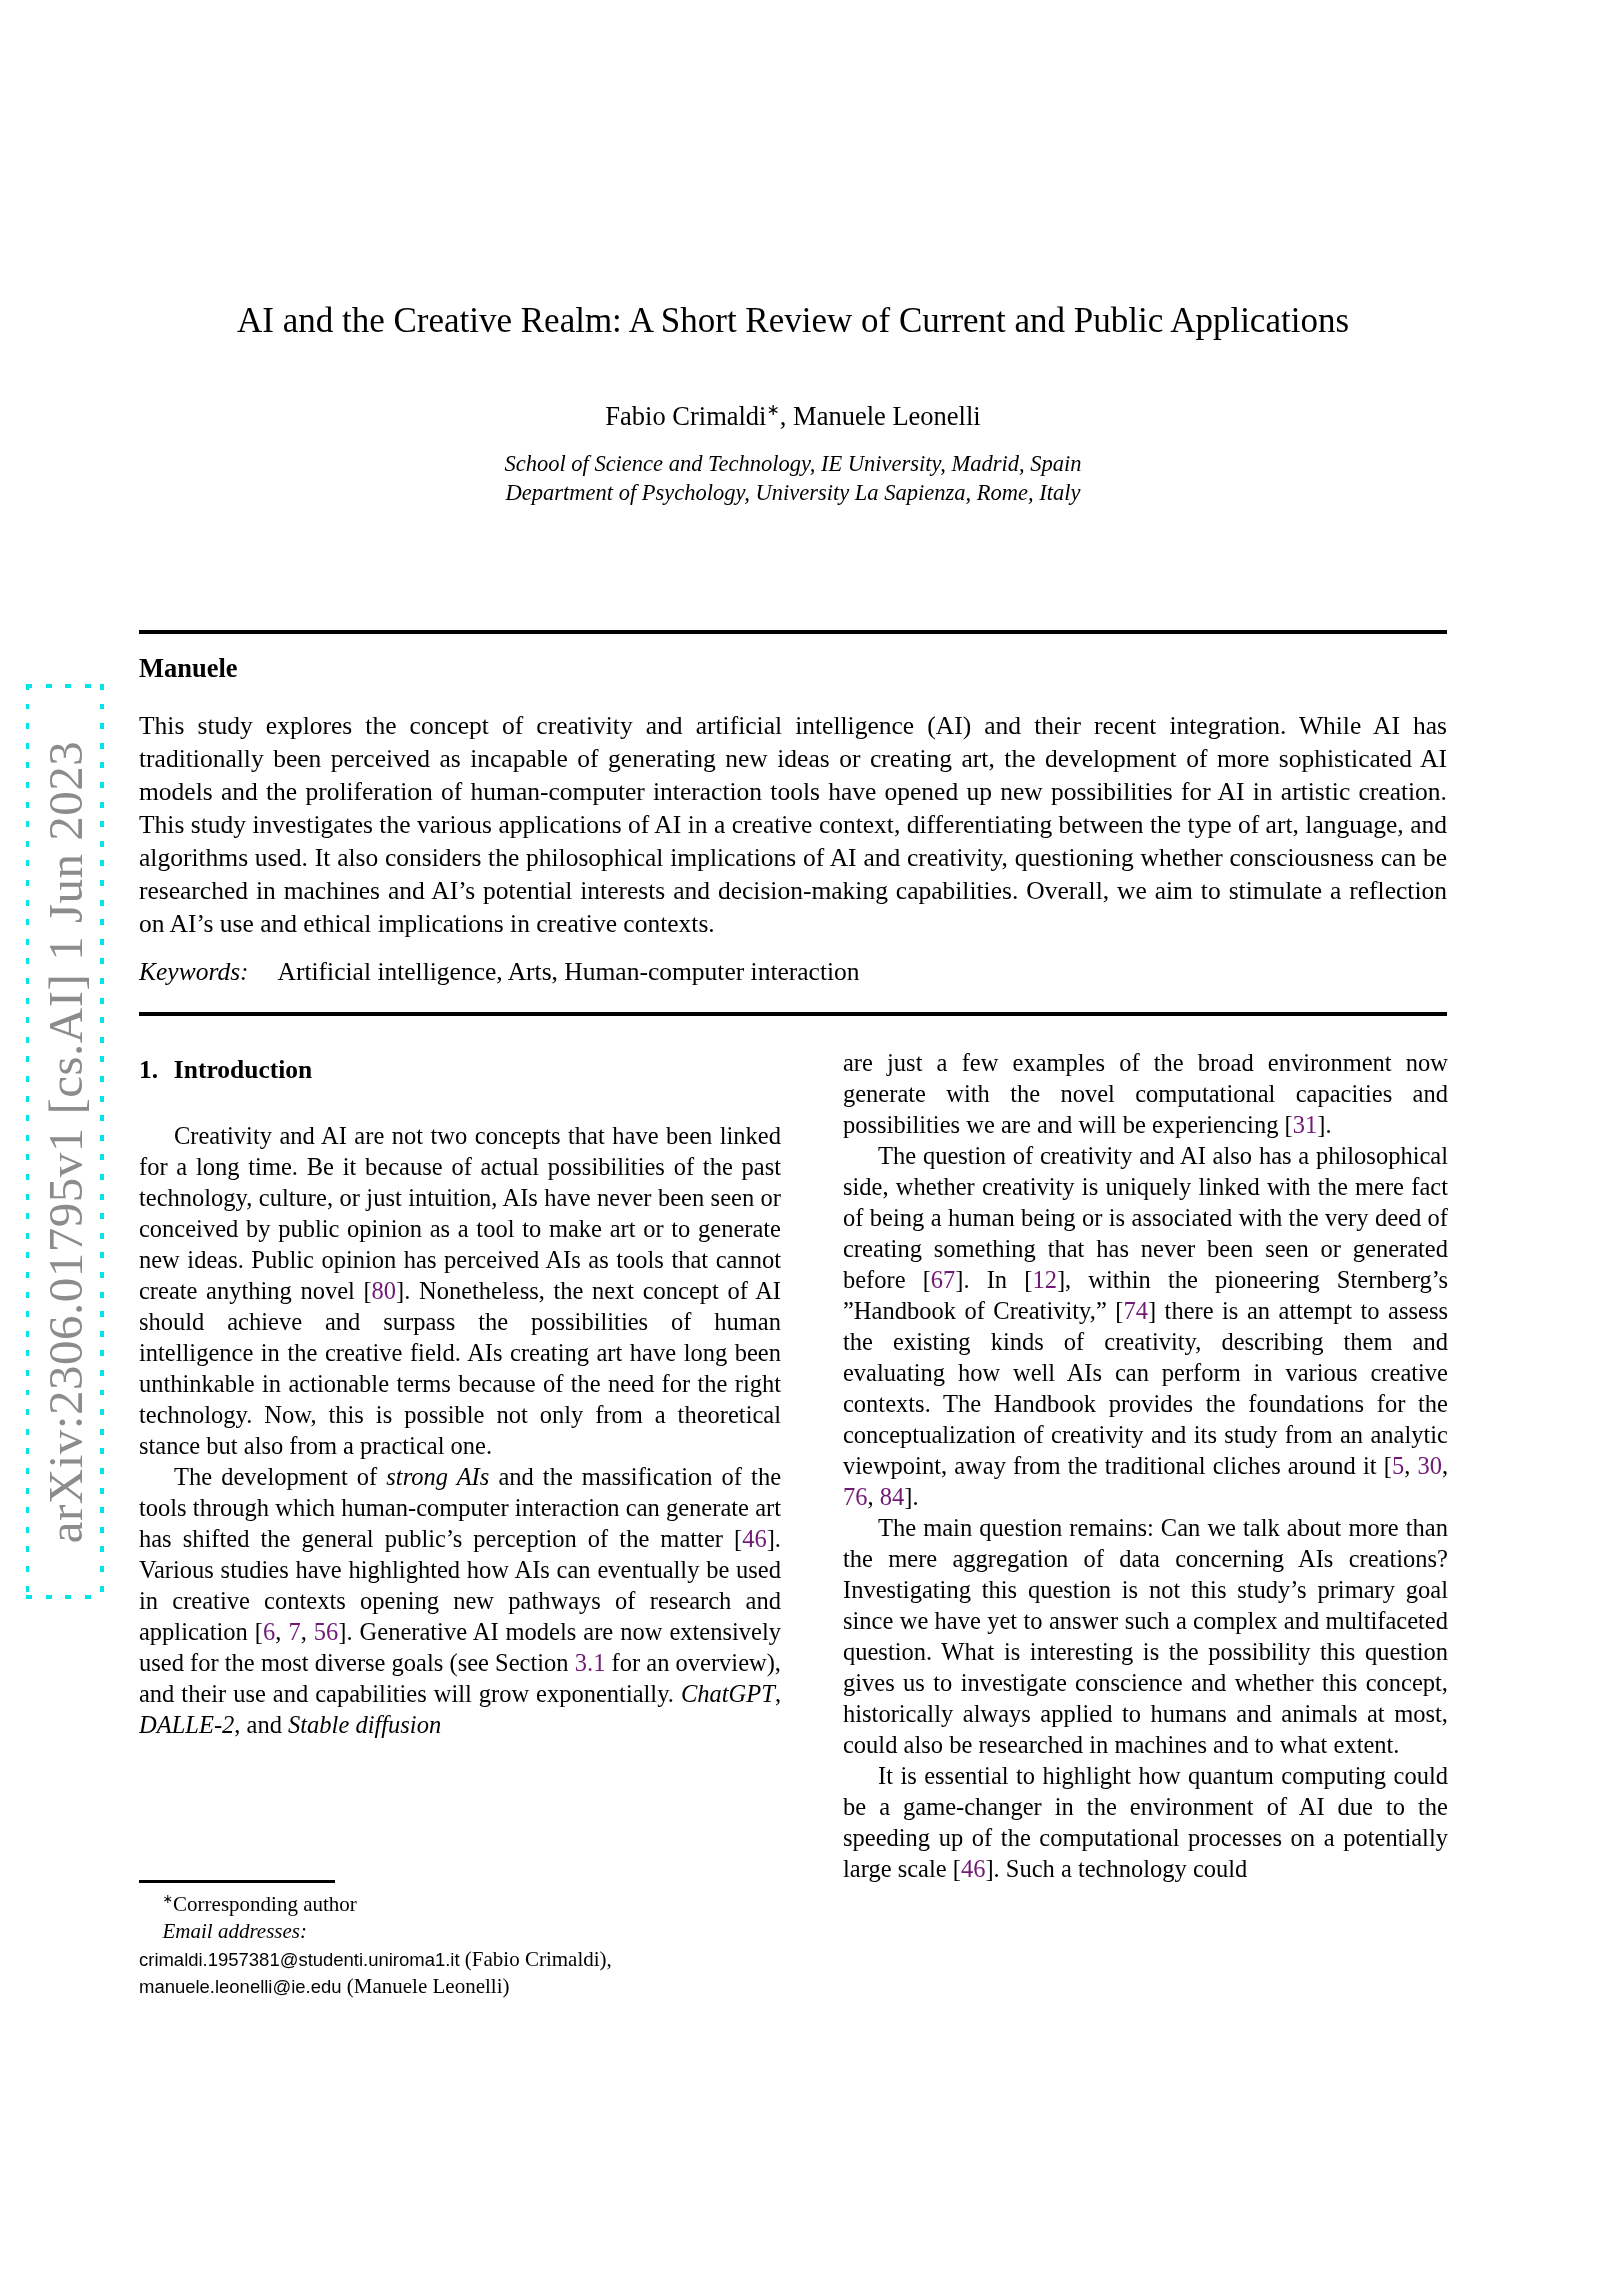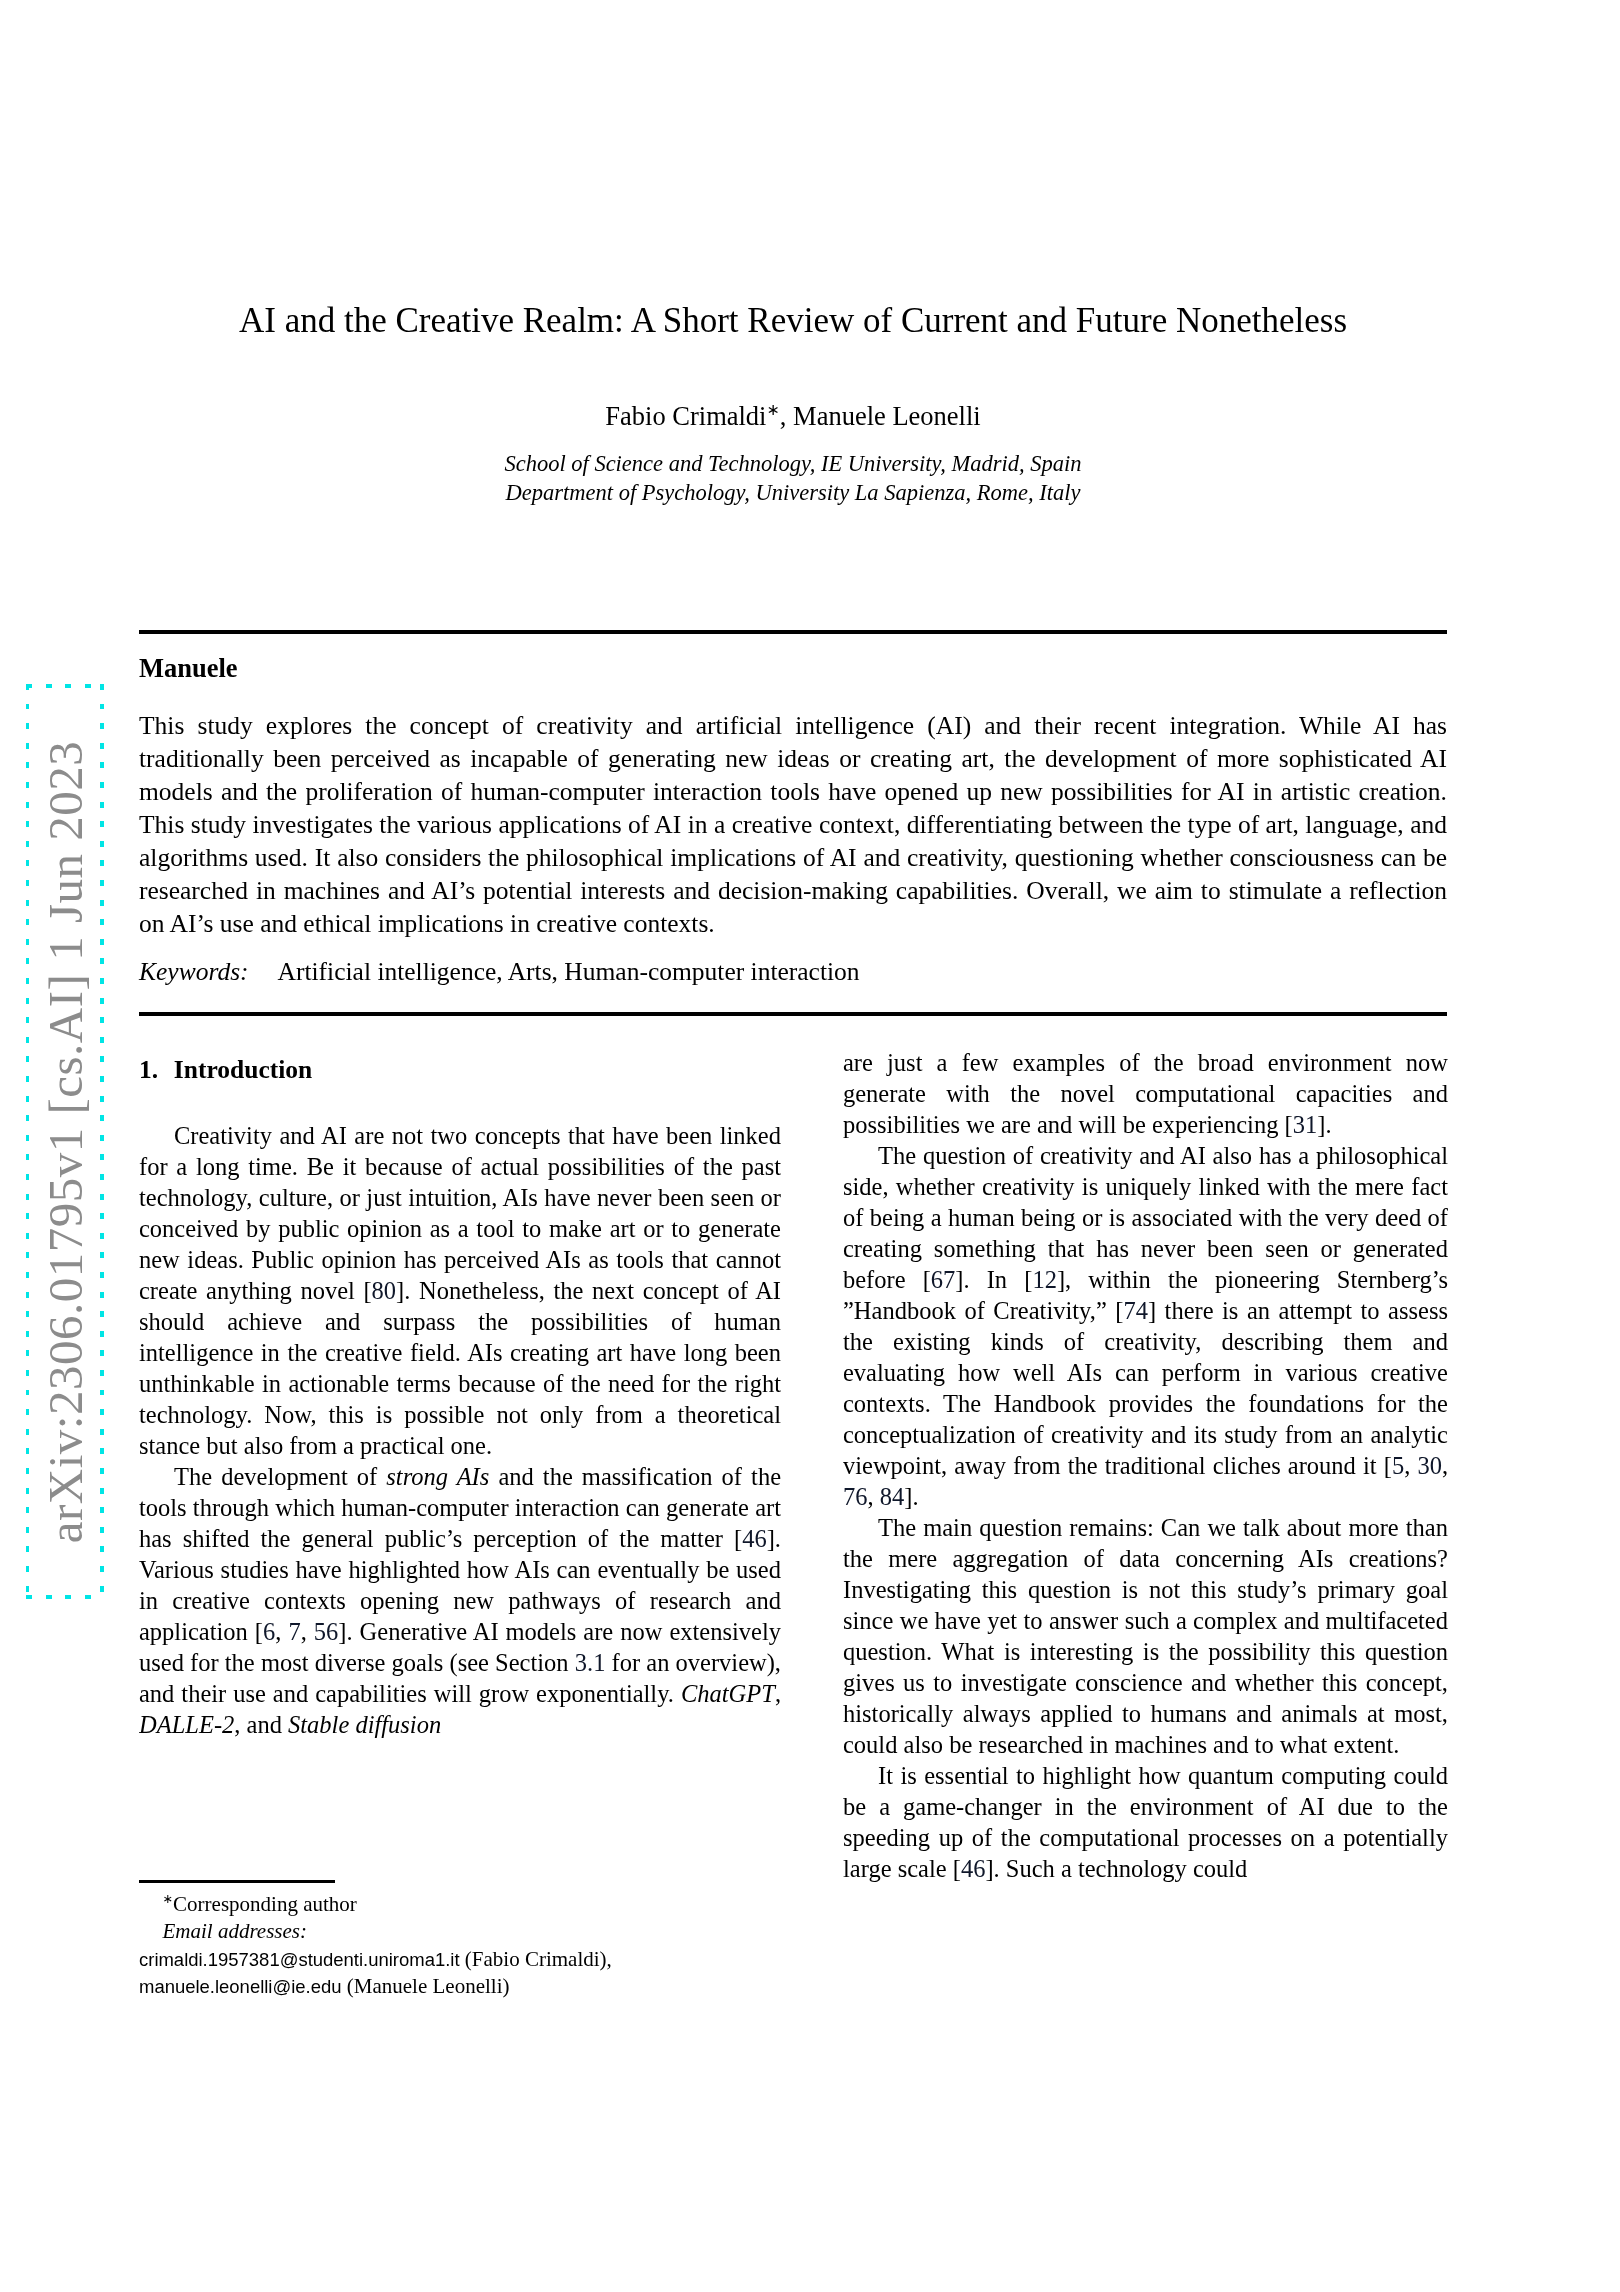--- a/index.html
+++ b/index.html
@@ -59,39 +59,39 @@
   .col p{margin:0;text-indent:35px;}
   .col p.no-indent{text-indent:0;}
   
   .footnote{
     position:absolute;left:139px;top:1880px;width:642px;background:#ffffff;
     font-size:21px;line-height:27.4px;
   }
   .footnote-rule{width:196px;height:2.9px;background:#000000;margin-bottom:7.8px;}
   .fn-indent{text-indent:23.5px;}
   
-  .link{color:#0f172a;}
+  .link{color:#701a75;}
   .italic{font-style:italic;margin-top:8px;}
   .mono{font-family:Liberation Sans, sans-serif;font-size:0.88em;}
   .sup{vertical-align:super;font-size:0.6em;line-height:0;}
 </style>
 </head>
 <body>
 
 <div class="page">
 
   <div class="banner-box">
     <div class="dash-v dash-left"></div>
     <div class="dash-v dash-right"></div>
     <div class="dash-h dash-top"></div>
     <div class="dash-h dash-bottom"></div>
     <div class="banner-text">arXiv:2306.01795v1  [cs.AI]  1 Jun 2023</div>
   </div>
 
-  <div class="paper-title">AI and the Creative Realm: A Short Review of Current and Future Nonetheless</div>
+  <div class="paper-title">AI and the Creative Realm: A Short Review of Current and Public Applications</div>
   <div class="authors-line"><span>Fabio Crimaldi</span><span class="sup">∗</span><span>, Manuele Leonelli</span></div>
   <div class="affiliations">
     <div>School of Science and Technology, IE University, Madrid, Spain</div>
     <div>Department of Psychology, University La Sapienza, Rome, Italy</div>
   </div>
 
   <div class="front-matter">
     <div class="rule"></div>
     <div class="abstract-heading">Manuele</div>
     <div class="abstract-text">This study explores the concept of creativity and artificial intelligence (AI) and their recent integration. While AI has traditionally been perceived as incapable of generating new ideas or creating art, the development of more sophisticated AI models and the proliferation of human-computer interaction tools have opened up new possibilities for AI in artistic creation. This study investigates the various applications of AI in a creative context, differentiating between the type of art, language, and algorithms used. It also considers the philosophical implications of AI and creativity, questioning whether consciousness can be researched in machines and AI’s potential interests and decision-making capabilities. Overall, we aim to stimulate a reflection on AI’s use and ethical implications in creative contexts.</div>

